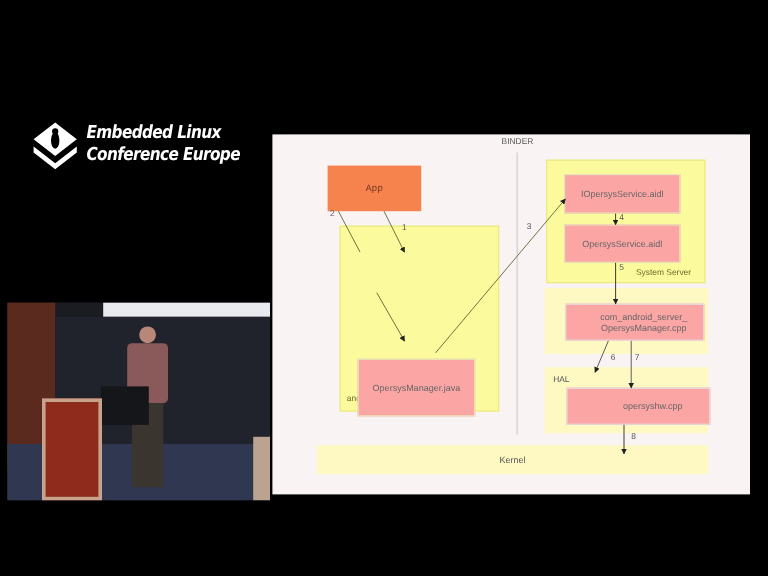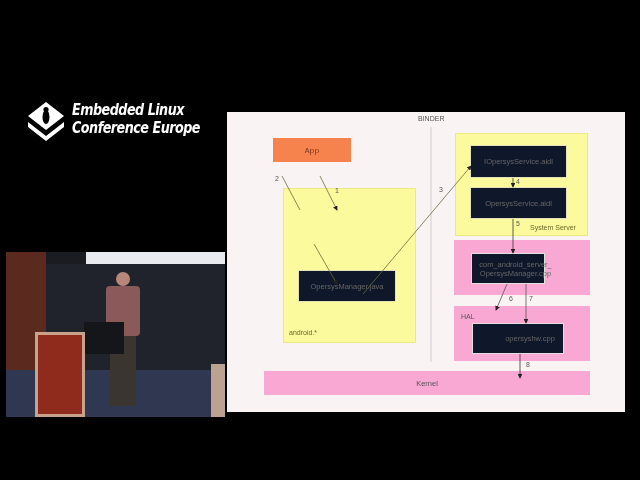--- a/index.html
+++ b/index.html
@@ -4,23 +4,23 @@
 <style>
   html, body { margin:0; padding:0; }
   body { width:640px; height:480px; background:#000; position:relative; overflow:hidden; font-family:"Liberation Sans", sans-serif; }
   .logo { position:absolute; left:24px; top:100px; width:170px; height:44px;font-style:italic; }
   .logo-mark { position:absolute; left:2px; top:0; width:44px; height:44px; }
   .logo-text { position:absolute; left:48px; top:1px; color:#fff; font-family:"DejaVu Sans", sans-serif; font-weight:bold; font-size:15px; line-height:18px; letter-spacing:-0.6px; transform:scaleX(0.85); transform-origin:left top; white-space:nowrap; }
   .video { position:absolute; left:6px; top:252px; width:219px; height:165px; overflow:hidden; background:#1a1c22; }
   .slide { position:absolute; left:227px; top:112px; width:398px; height:300px; background:#f9f3f4; overflow:hidden; }
   .lbl { position:absolute; font-size:7px; color:#555; white-space:nowrap; }
   .box { position:absolute; display:flex; align-items:center; justify-content:center; text-align:center; font-size:7.5px; color:#666; box-sizing:border-box; }
-  .white { background:#0f172a; border:1px solid #e6e1b8; }
+  .white { background:#fca5a5; border:1px solid #e6e1b8; }
   .yellow { background:#fbfa9c; border:1px solid #ece985; }
-  .grey { background:#f9a8d4; }
+  .grey { background:#fef9c3; }
 </style>
 </head>
 <body>
 
 <div class="logo">
   <svg class="logo-mark" viewBox="0 0 44 44">
     <polygon points="20,2 38,16 20,30 2,16" fill="#fff"></polygon>
     <polygon points="2,22 20,36 38,22 38,27 20,41 2,27" fill="#fff"></polygon>
     <ellipse cx="20" cy="17" rx="3.5" ry="7" fill="#000"></ellipse>
     <circle cx="20" cy="9.5" r="2.6" fill="#000"></circle>
@@ -44,40 +44,40 @@
   <div style="position:absolute;left:205px;top:112px;width:14px;height:53px;background:#bca38f;"></div>
 </div>
 
 <div class="slide">
   <svg width="398" height="300" style="position:absolute;left:0;top:0;">
     <line x1="204" y1="15" x2="204" y2="250" stroke="#d9c9cc" stroke-width="1"></line>
   </svg>
 
   <div class="lbl" style="left:191px;top:3px;">BINDER</div>
 
-  <div class="box" style="left:46px;top:26px;width:78px;height:24px;background:#f6834e;color:#7a3a20;font-size:8px;font-family:Liberation Mono, monospace;">App</div>
+  <div class="box" style="left:46px;top:26px;width:78px;height:38px;background:#f6834e;color:#7a3a20;font-size:8px;font-family:Liberation Mono, monospace;">App</div>
 
   <div class="box yellow" style="left:56px;top:76px;width:133px;height:155px;"></div>
   <div class="lbl" style="left:62px;top:217px;color:#6a6a2a;">android.*</div>
-  <div class="box white" style="left:71px;top:158px;width:98px;height:32px;">OpersysManager.java</div>
+  <div class="box white" style="left:71px;top:187px;width:98px;height:48px;">OpersysManager.java</div>
 
   <div class="box yellow" style="left:228px;top:21px;width:133px;height:103px;"></div>
   <div class="lbl" style="left:303px;top:112px;color:#6a6a2a;">System Server</div>
   <div class="box white" style="left:243px;top:33px;width:97px;height:33px;">IOpersysService.aidl</div>
   <div class="box white" style="left:243px;top:75px;width:97px;height:32px;">OpersysService.aidl</div>
 
   <div class="box grey" style="left:227px;top:128px;width:136px;height:55px;"></div>
-  <div class="box white" style="left:244px;top:141px;width:74px;height:31px;flex-direction:column;line-height:9px;border-color:#e4dfdf;padding-left:15px;">
+  <div class="box white" style="left:244px;top:141px;width:116px;height:31px;flex-direction:column;line-height:9px;border-color:#e4dfdf;padding-left:15px;">
     <span>com_android_server_</span>
     <span>OpersysManager.cpp</span>
   </div>
 
   <div class="box grey" style="left:227px;top:194px;width:136px;height:55px;"></div>
   <div class="lbl" style="left:234px;top:201px;">HAL</div>
-  <div class="box white" style="left:245px;top:211px;width:92px;height:31px;border-color:#e4dfdf;padding-left:24px;">opersyshw.cpp</div>
+  <div class="box white" style="left:245px;top:211px;width:120px;height:31px;border-color:#e4dfdf;padding-left:24px;">opersyshw.cpp</div>
 
   <div class="box grey" style="left:37px;top:259px;width:326px;height:24px;color:#555;">Kernel</div>
 
   <svg width="398" height="300" style="position:absolute;left:0;top:0;">
     <defs>
       <marker id="ah" markerWidth="6" markerHeight="6" refX="5" refY="3" orient="auto">
         <path d="M0,0 L6,3 L0,6 z" fill="#222"></path>
       </marker>
     </defs>
     <line x1="93" y1="64" x2="110" y2="98" stroke="#6b6b3a" stroke-width="0.8" marker-end="url(#ah)"></line>

